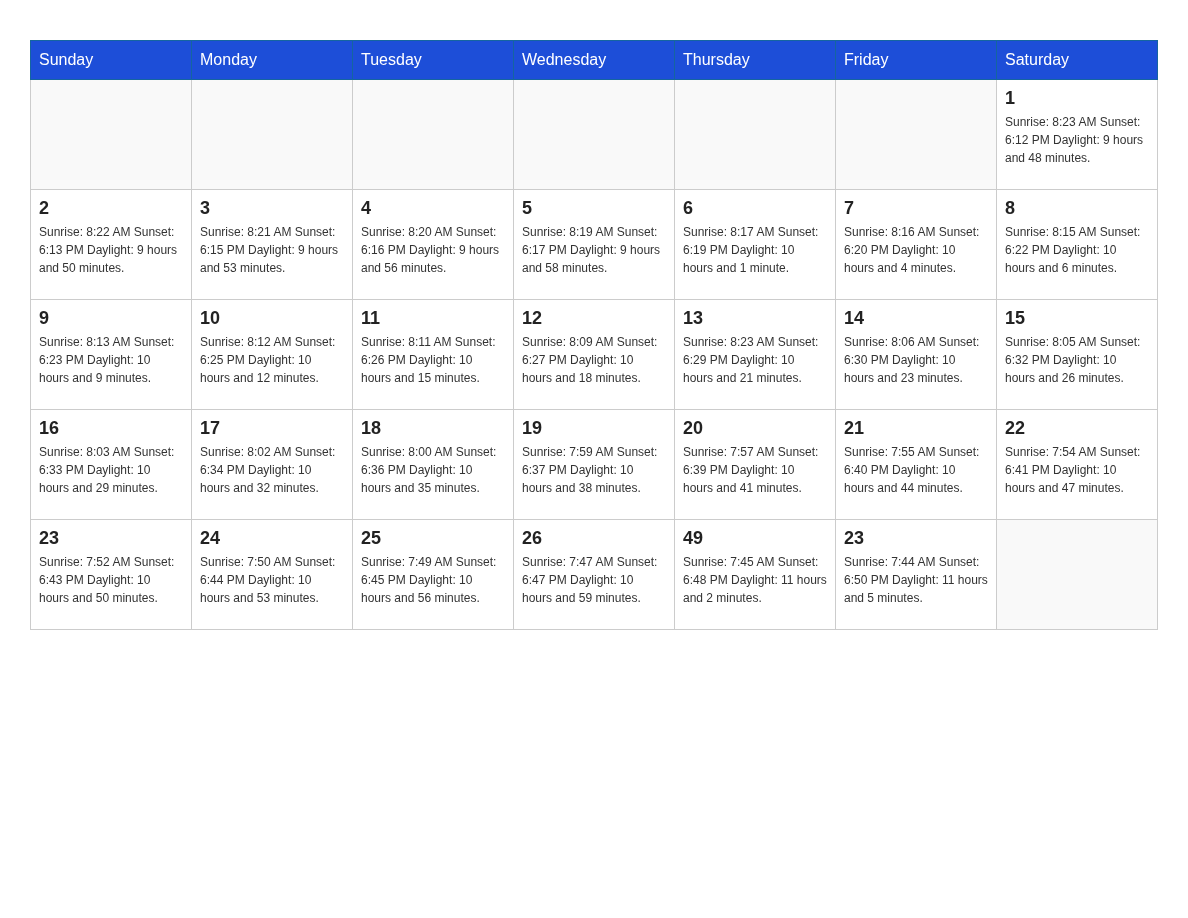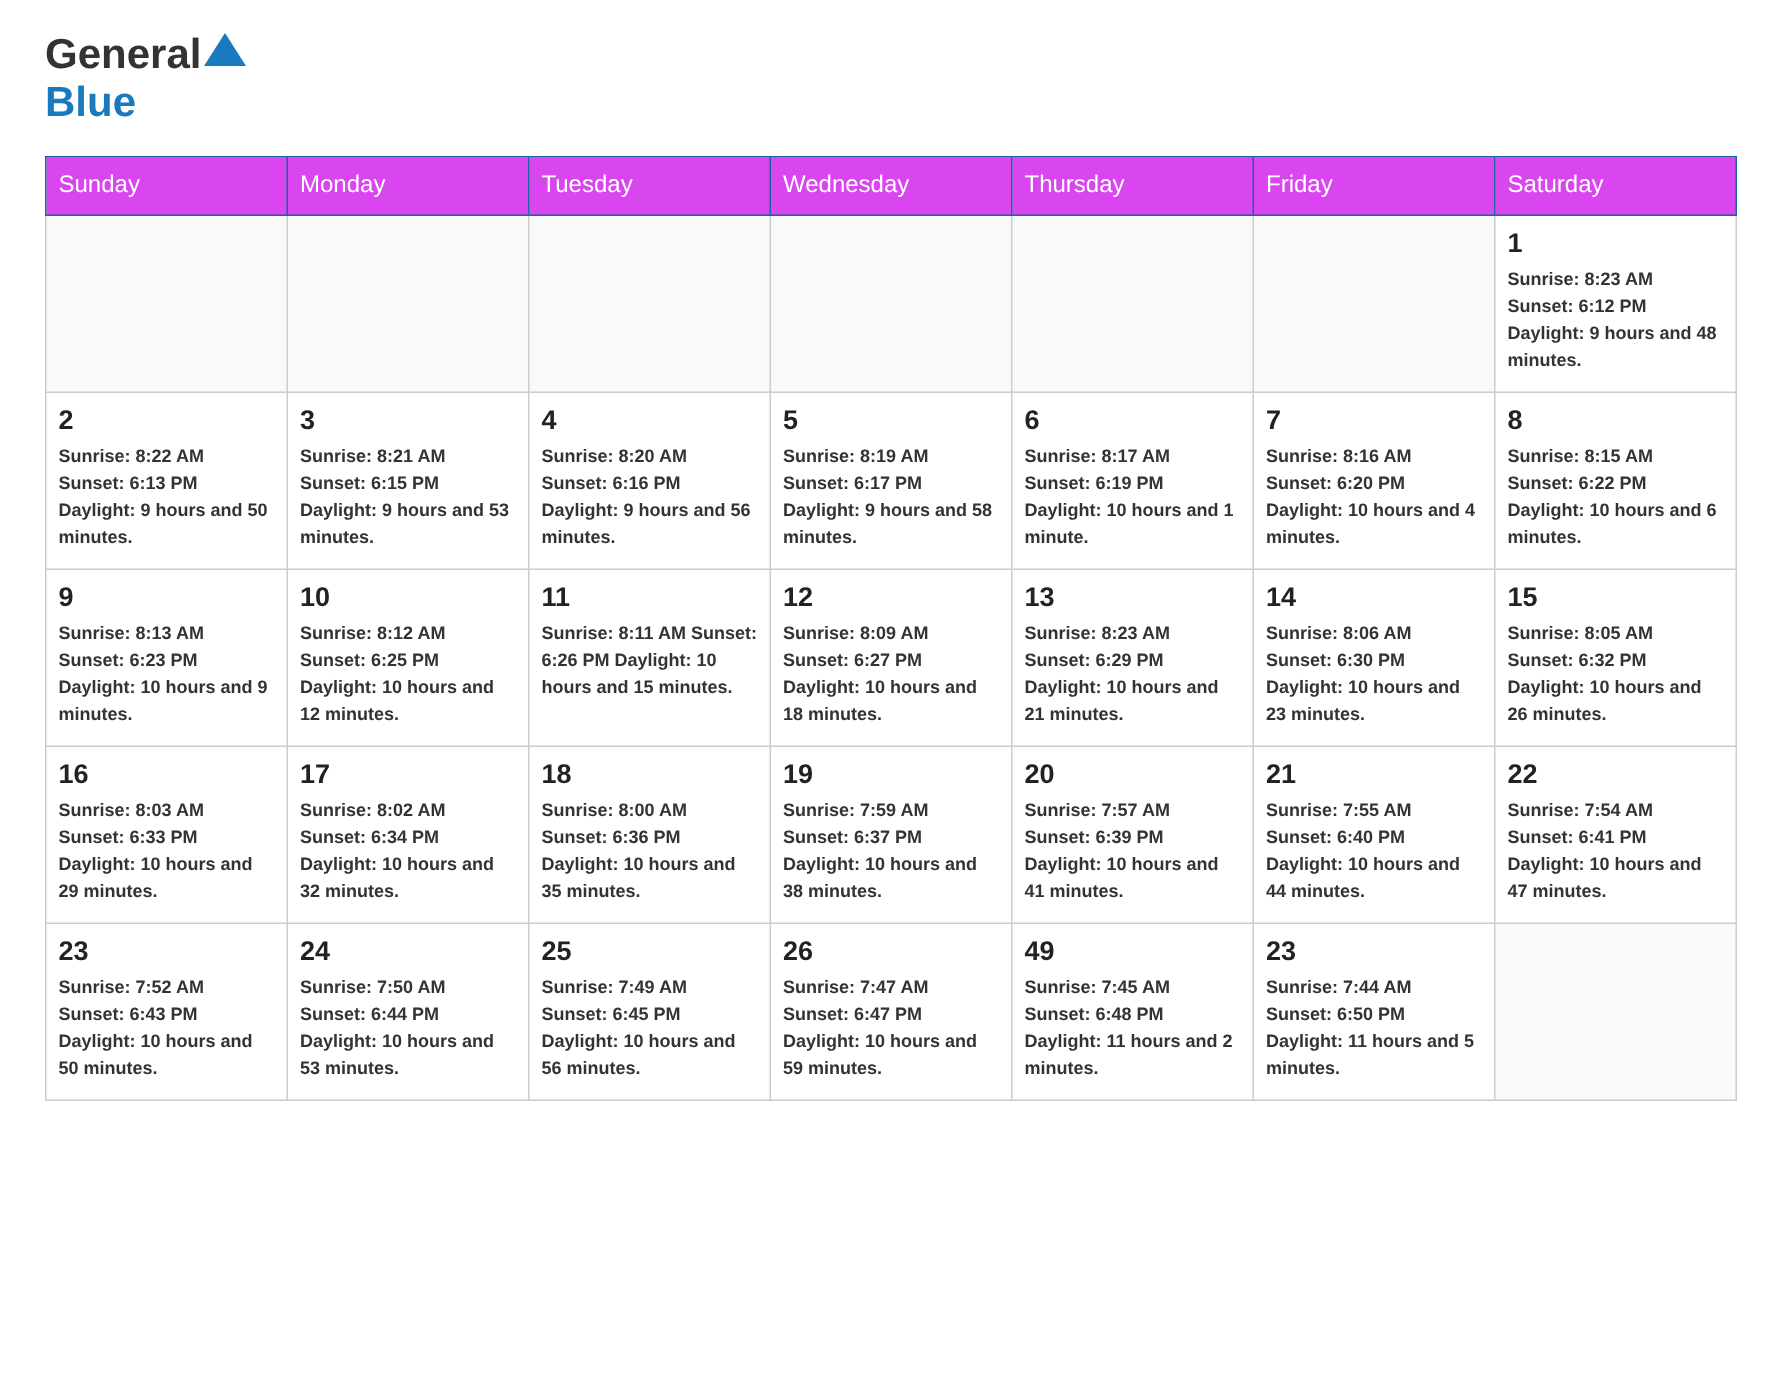--- a/index.html
+++ b/index.html
@@ -63,21 +63,21 @@
       font-size: 22px;
       color: #444;
       margin-top: 4px;
     }
     .calendar {
       width: 100%;
       border-collapse: collapse;
       border: 1px solid #aaa;
     }
     .calendar th {
-      background-color: #d946ef;
+      background-color: #1d4ed8;
       color: white;
       padding: 10px 8px;
       font-size: 16px;
       font-weight: normal;
       text-align: left;
       border: 1px solid #1565a0;
     }
     .calendar td {
       vertical-align: top;
       padding: 8px 8px 12px 8px;
@@ -89,42 +89,32 @@
       font-size: 18px;
       font-weight: bold;
       color: #222;
       display: block;
       margin-bottom: 4px;
     }
     .day-info {
       font-size: 12px;
       color: #333;
       line-height: 1.5;
-      font-weight: bold;
     }
     .empty-cell {
       background: #f9f9f9;
     }
     tr.week-row td {
       height: 110px;
     }
   </style>
 </head>
 <body>
 
 <div class="header">
-  <div class="logo">
-    <div class="logo-text-container">
-      <div class="logo-row1">
-        <span class="logo-general">General</span>
-        <span class="logo-triangle"></span>
-      </div>
-      <span class="logo-blue">Blue</span>
-    </div>
-  </div>
   <div class="title-container">
   </div>
 </div>
 
 <table class="calendar">
   <thead>
     <tr>
       <th>Sunday</th>
       <th>Monday</th>
       <th>Tuesday</th>

